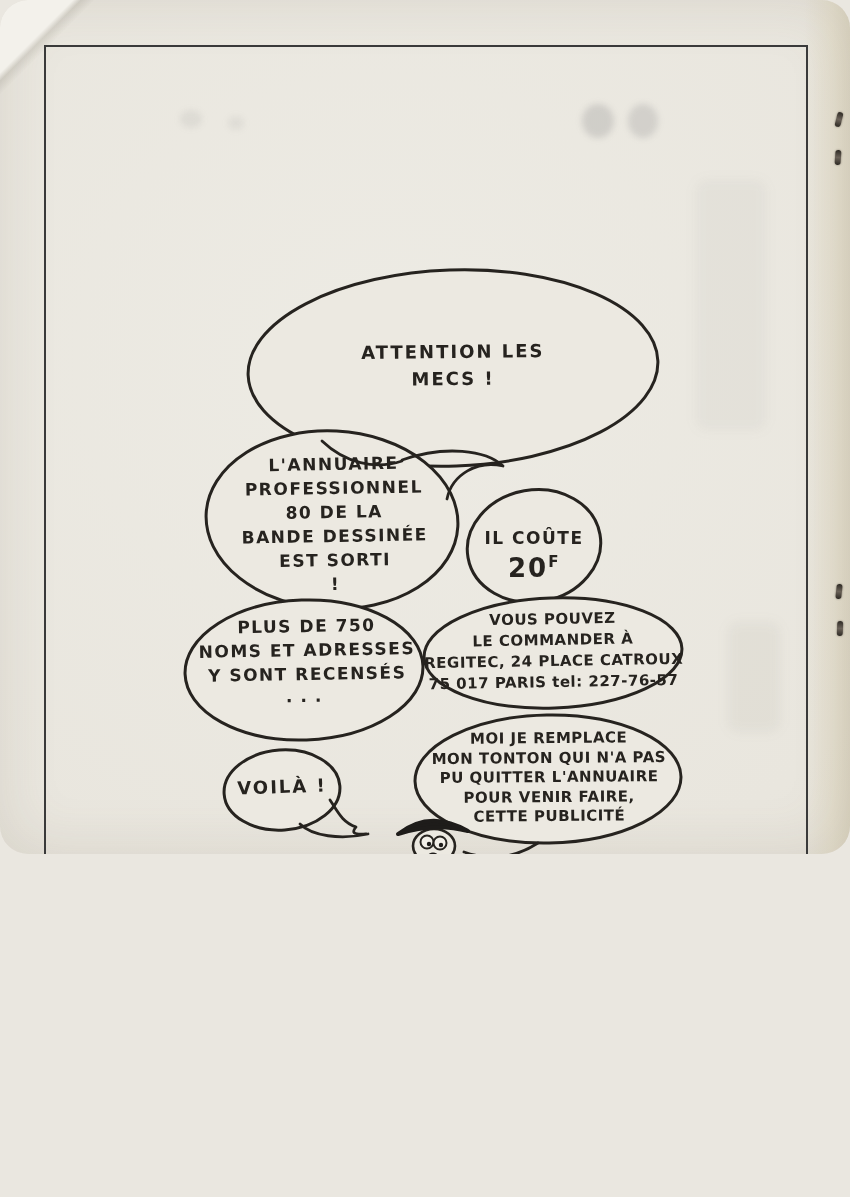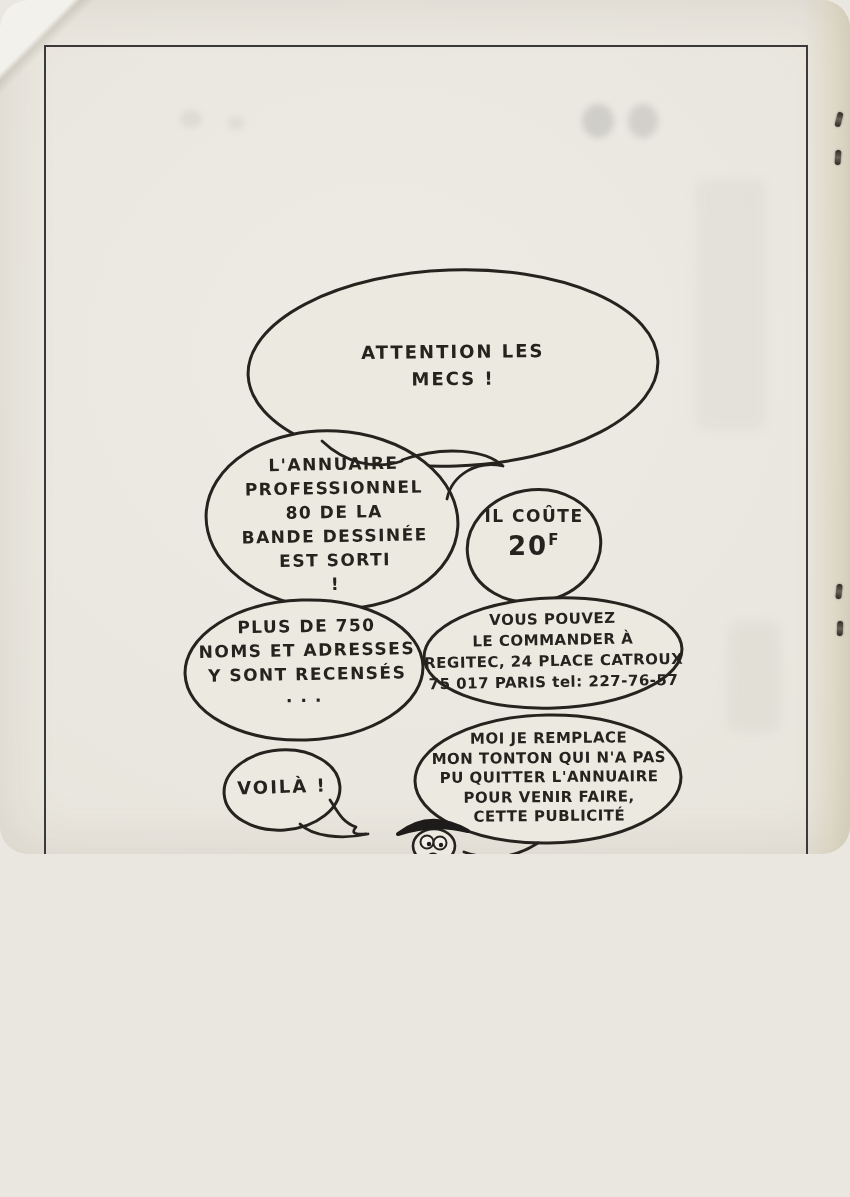--- a/index.html
+++ b/index.html
@@ -36,21 +36,21 @@
   .st1{left:836px;top:112px;transform:rotate(14deg);}
   .st2{left:835px;top:150px;transform:rotate(4deg);}
   .st3{left:836px;top:584px;transform:rotate(6deg);}
   .st4{left:837px;top:621px;transform:rotate(2deg);}
   .art{position:absolute;left:0;top:0;}
   
   .btxt{position:absolute;text-align:center;color:#26231f;font-weight:700;}
   .btxt div{white-space:nowrap;}
   .b1{left:263px;top:338px;width:380px;font-size:18px;line-height:27px;letter-spacing:2px;transform:rotate(-.6deg);}
   .b2{left:212px;top:452px;width:245px;font-size:17px;line-height:24px;letter-spacing:1.5px;transform:rotate(-1deg);}
-  .b3{left:470px;top:504px;width:128px;font-size:17px;line-height:24px;letter-spacing:1.5px;}
+  .b3{left:470px;top:526px;width:128px;font-size:17px;line-height:24px;letter-spacing:1.5px;}
   .b3 .price{font-size:26px;letter-spacing:2px;}
   .b3 sup{font-size:15px;vertical-align:10px;}
   .b4{left:424px;top:609px;width:258px;font-size:15px;line-height:21px;letter-spacing:.5px;transform:rotate(-1deg);}
   .b5{left:188px;top:614px;width:238px;font-size:17px;line-height:24px;letter-spacing:1.5px;transform:rotate(-1deg);}
   .b5 .dots{letter-spacing:8px;line-height:20px;}
   .b6{left:226px;top:776px;width:112px;font-size:18px;letter-spacing:2px;transform:rotate(-2deg);}
   .b7{left:418px;top:729px;width:262px;font-size:15px;line-height:19.5px;letter-spacing:.5px;transform:rotate(-.5deg);}
   .signature{position:absolute;left:602px;top:878px;width:120px;
     font-family:"DejaVu Serif", serif;font-style:italic;font-weight:700;font-size:20px;
     color:#2a2721;letter-spacing:1px;transform:rotate(-4deg) skewX(-10deg);}

